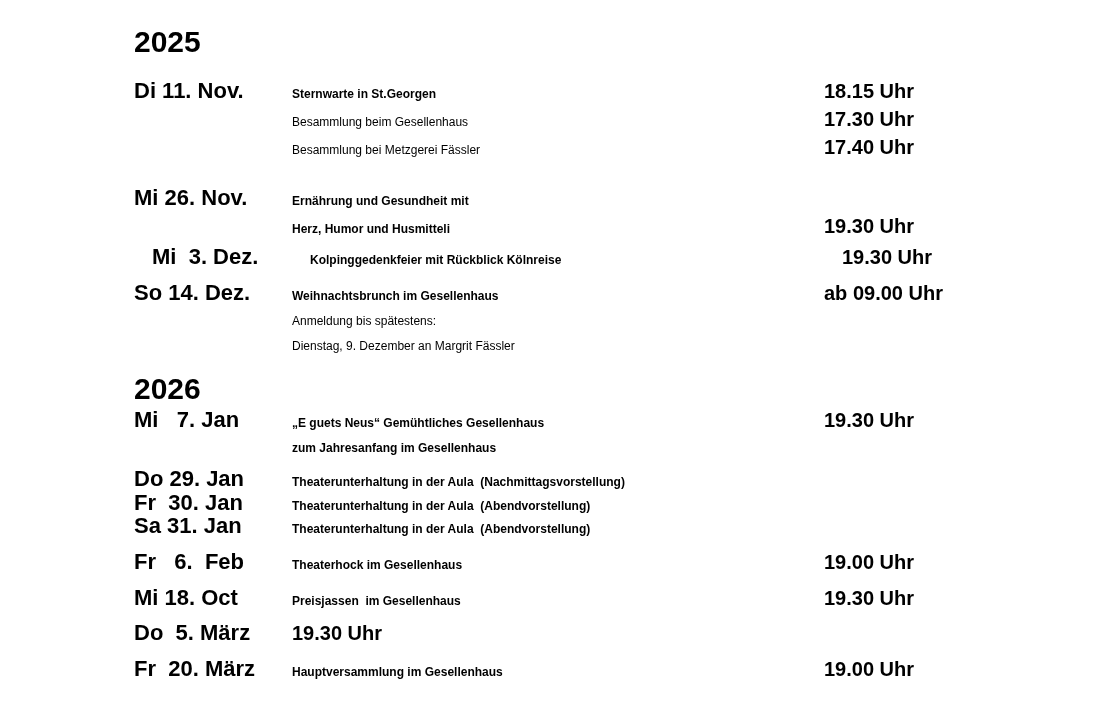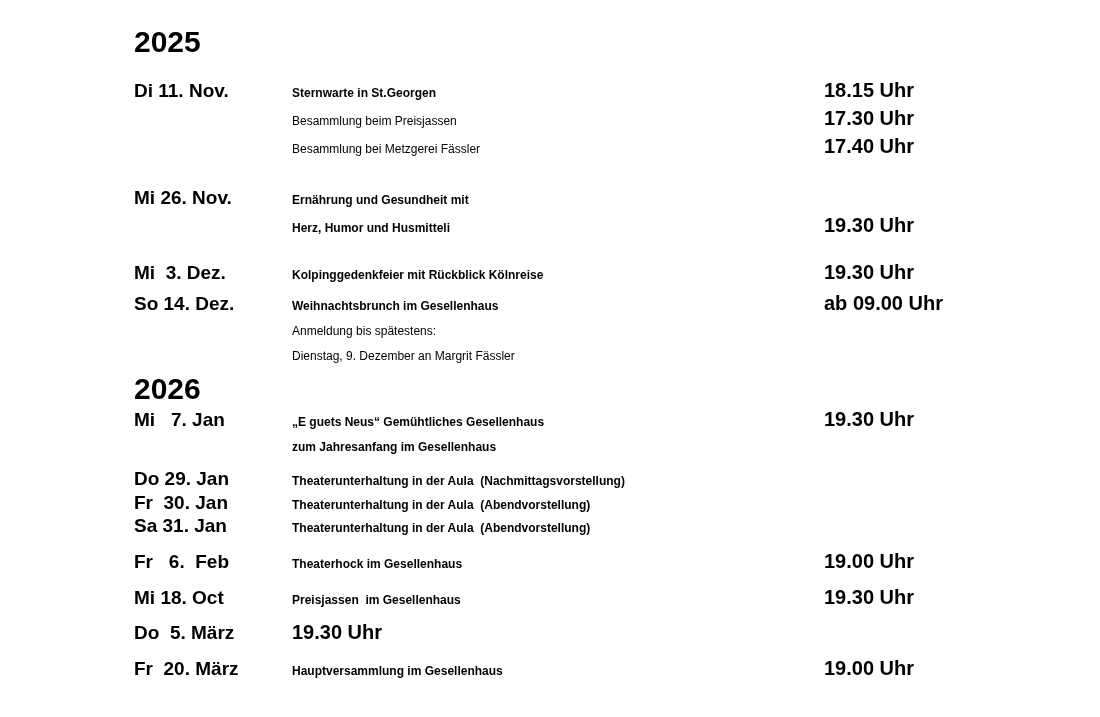--- a/index.html
+++ b/index.html
@@ -40,21 +40,21 @@
     width: 940px;
   }
   .row {
     display: flex;
     align-items: baseline;
     line-height: 25px;
   }
   .col-date {
     width: 158px;
     flex: 0 0 158px;
-    font-size: 19px;
+    font-size: 22px;
     font-weight: bold;
     white-space: pre;
   }
   .col-desc {
     width: 532px;
     flex: 0 0 532px;
     font-size: 12px;
     white-space: pre;
   }
   .col-time {
@@ -85,49 +85,49 @@
 
   <div id="entries-host">
       <div class="entry" style="top: 78px;">
         <div class="row">
           <div class="col-date">Di 11. Nov.</div>
           <div class="col-desc bold">Sternwarte in St.Georgen</div>
           <div class="col-time">18.15 Uhr</div>
         </div>
         <div class="row">
           <div class="col-date"></div>
-          <div class="col-desc normal">Besammlung beim Preisjassen</div>
+          <div class="col-desc normal">Besammlung beim Gesellenhaus</div>
           <div class="col-time">17.30 Uhr</div>
         </div>
         <div class="row">
           <div class="col-date"></div>
           <div class="col-desc normal">Besammlung bei Metzgerei Fässler</div>
           <div class="col-time">17.40 Uhr</div>
         </div>
       </div>
       <div class="entry" style="top: 185px;">
         <div class="row">
           <div class="col-date">Mi 26. Nov.</div>
           <div class="col-desc bold">Ernährung und Gesundheit mit</div>
           <div class="col-time"></div>
         </div>
         <div class="row">
           <div class="col-date"></div>
           <div class="col-desc bold">Herz, Humor und Husmitteli</div>
           <div class="col-time">19.30 Uhr</div>
         </div>
       </div>
-      <div class="entry" style="top: 260px;">
+      <div class="entry" style="top: 244px; margin-left: 18px;">
         <div class="row">
           <div class="col-date">Mi  3. Dez.</div>
           <div class="col-desc bold">Kolpinggedenkfeier mit Rückblick Kölnreise</div>
           <div class="col-time">19.30 Uhr</div>
         </div>
       </div>
-      <div class="entry" style="top: 280px; margin-top: 11px;">
+      <div class="entry" style="top: 280px;">
         <div class="row">
           <div class="col-date">So 14. Dez.</div>
           <div class="col-desc bold">Weihnachtsbrunch im Gesellenhaus</div>
           <div class="col-time">ab 09.00 Uhr</div>
         </div>
         <div class="row">
           <div class="col-date"></div>
           <div class="col-desc normal">Anmeldung bis spätestens:</div>
           <div class="col-time"></div>
         </div>

